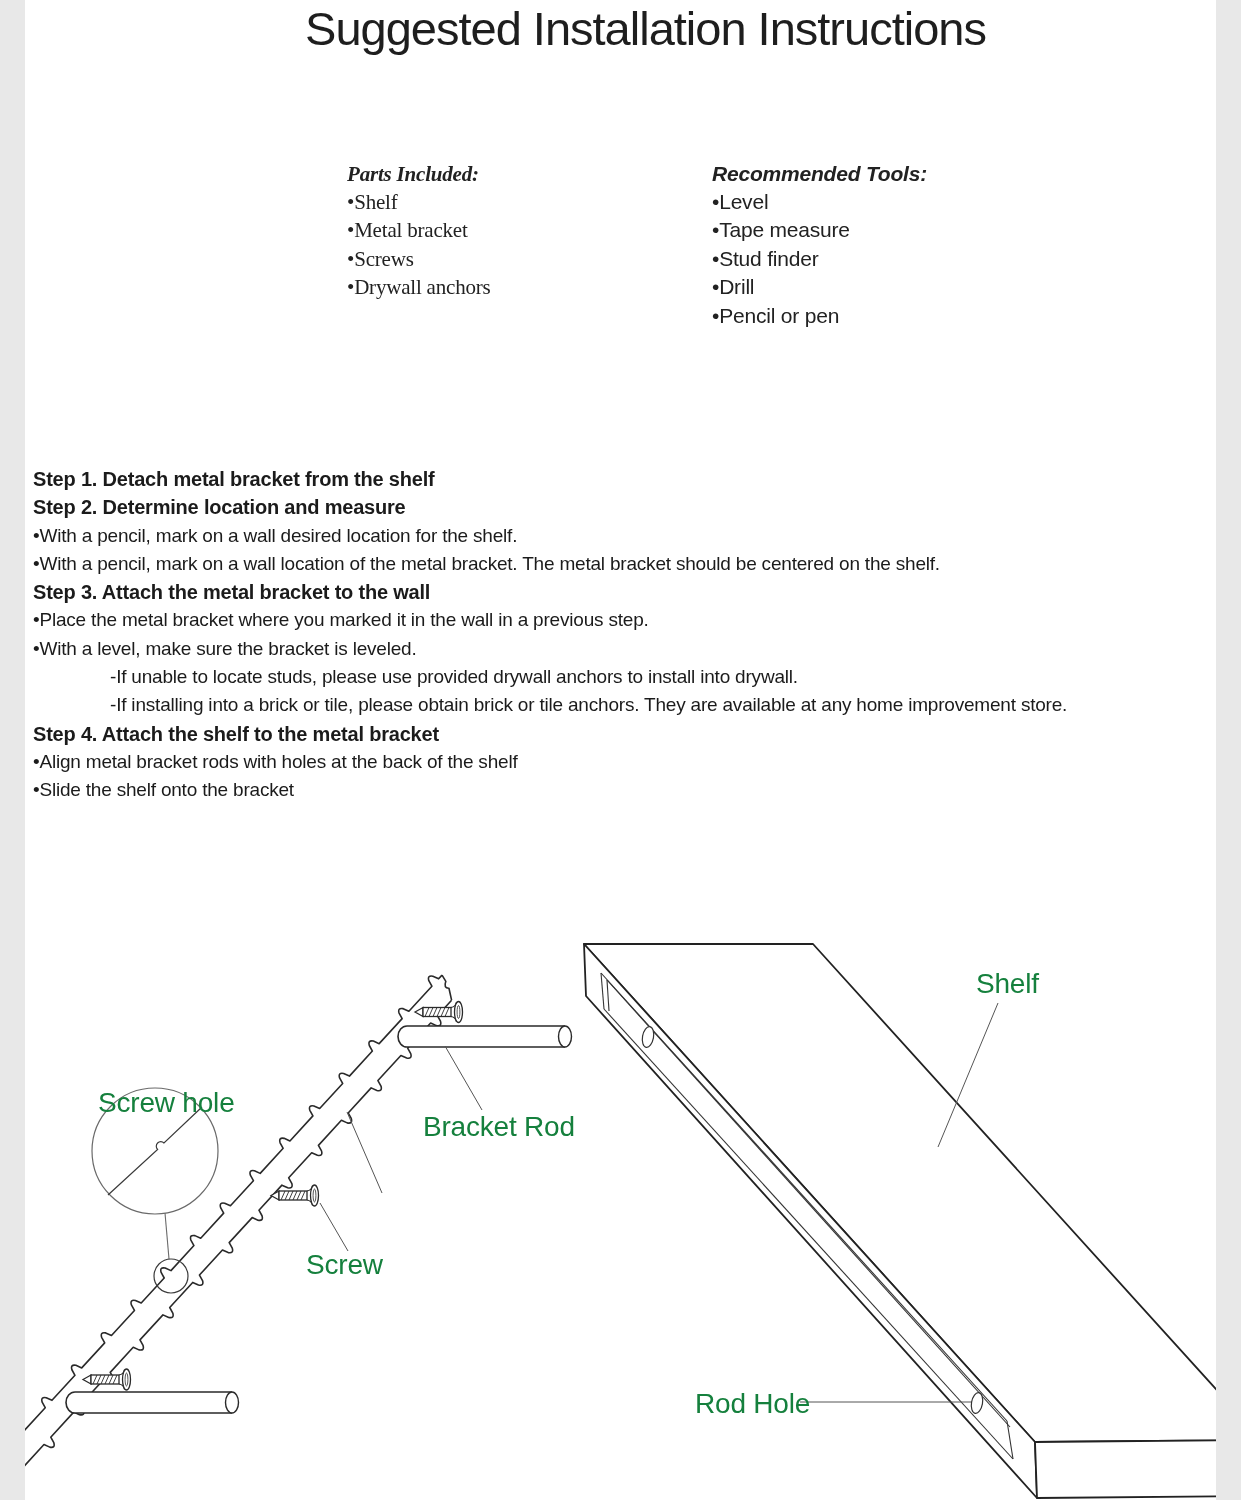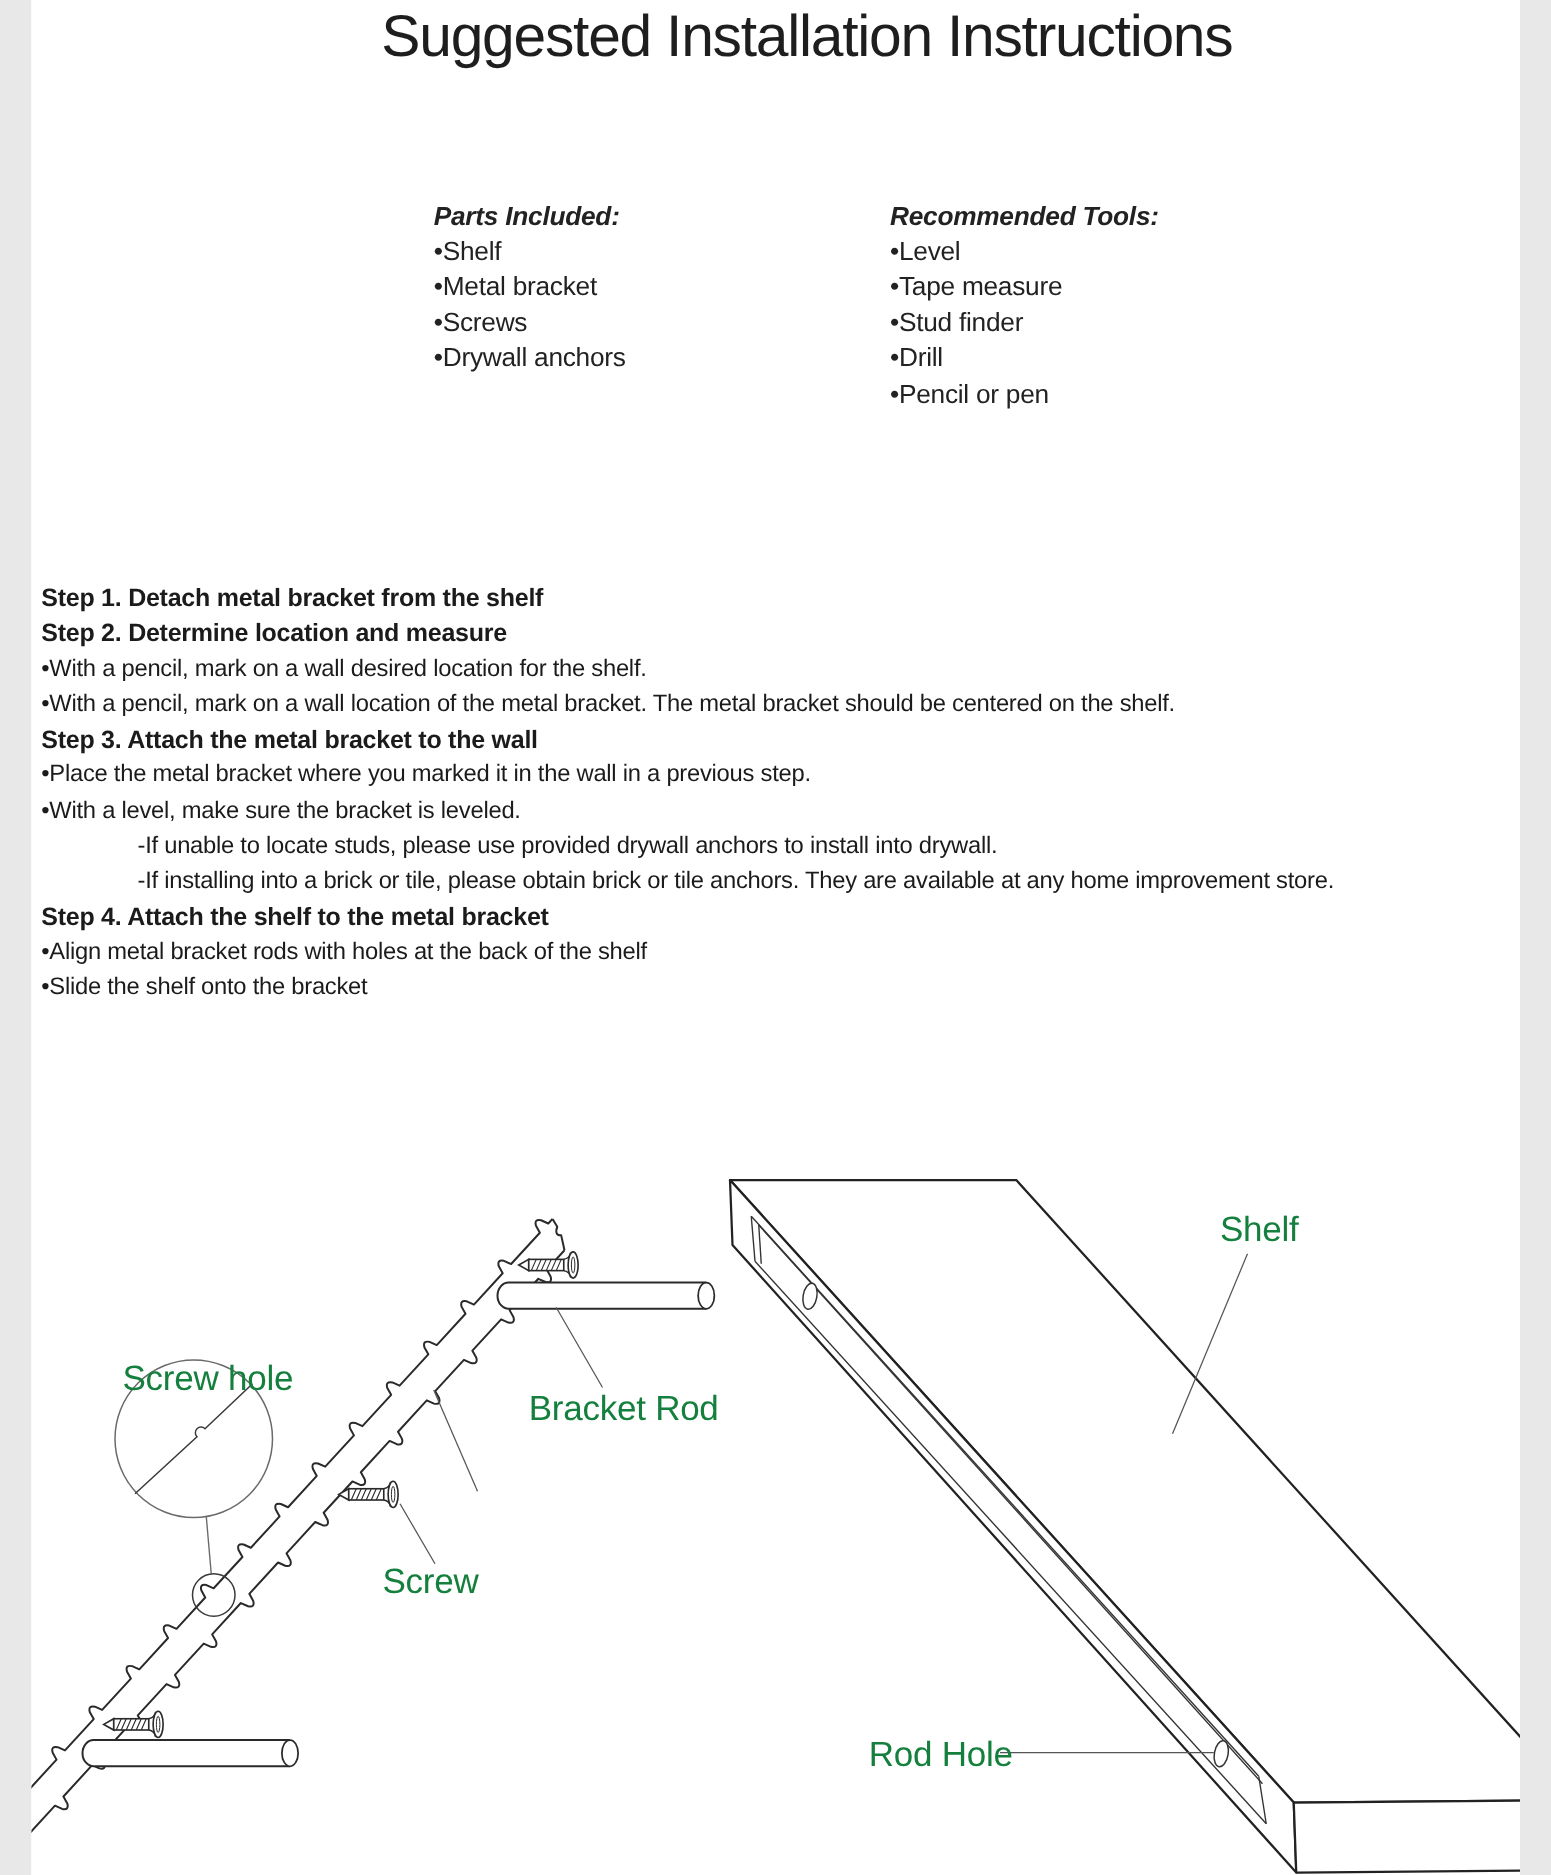--- a/index.html
+++ b/index.html
@@ -8,21 +8,21 @@
     overflow:hidden;font-family:"Liberation Sans",sans-serif;color:#1b1b1b;
     margin:0 auto;
   }
   .title{
     position:absolute;top:0;left:0;width:1241px;text-align:center;
     font-size:47px;line-height:58px;letter-spacing:-1px;font-weight:400;color:#1e1e1e;
   }
   .col{position:absolute;font-size:21px;letter-spacing:-0.2px;color:#222;}
   .col .hdr{font-weight:bold;font-style:italic;line-height:28px;}
   .col .item{line-height:28.4px;}
-  .parts{left:322px;top:160px;}
+  .parts{left:322px;top:160px;font-family:Liberation Serif, serif;}
   .tools{left:687px;top:160px;}
   .steps{position:absolute;left:8px;top:433px;width:1233px;font-size:19px;letter-spacing:-0.2px;margin-top:32px;}
   .steps .ln{line-height:28.3px;white-space:nowrap;}
   .steps .b{font-weight:bold;font-size:20px;}
   .steps .ind{padding-left:77px;}
   .diagram-svg{position:absolute;left:0;top:0;width:1241px;height:1500px;}
   .dlabel{position:absolute;font-size:28px;color:#15803d;letter-spacing:-0.2px;white-space:nowrap;}
   .lbl-screw-hole{left:73px;top:1055px;margin-top:32px;}
   .lbl-bracket-rod{left:398px;top:1111px;}
   .lbl-screw{left:281px;top:1249px;}

